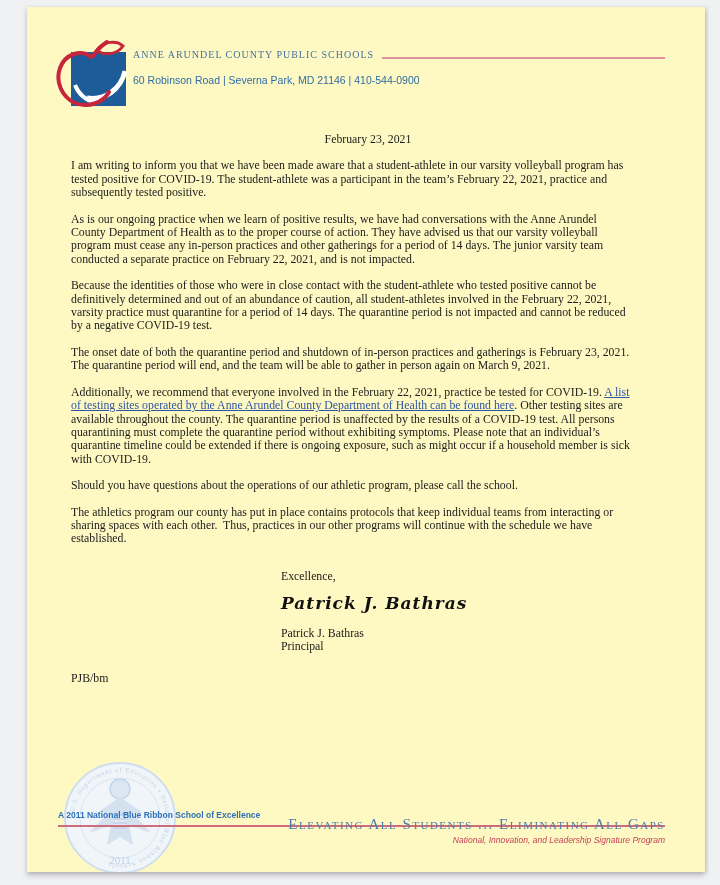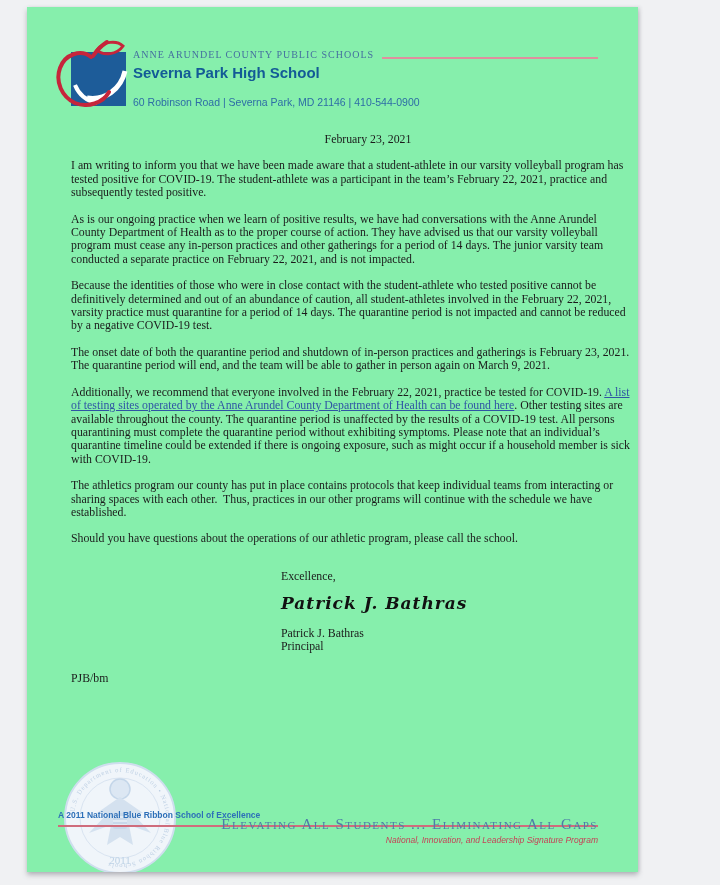--- a/index.html
+++ b/index.html
@@ -7,22 +7,22 @@
   body {
     width: 720px; height: 885px;
     background: #f0f1f3;
     overflow: hidden;
     position: relative;
     font-family: "Liberation Serif", serif;
   }
   .page {
     position: absolute;
     left: 27px; top: 7px;
-    width: 611px; height: 865px;
-    background: #86efac;
+    width: 678px; height: 865px;
+    background: #fef9c3;
     box-shadow: 0 3px 5px rgba(110,110,120,0.45), 2px 0 3px rgba(140,140,150,0.18);
     overflow: hidden;
   }
 
   
   .letterhead {
     position: absolute;
     left: 28px; top: 30px; right: 40px;
     display: flex;
     align-items: flex-start;
@@ -152,42 +152,41 @@
         <path d="M38,19 C42,13 46,9 52,5" stroke="#c6253b" stroke-width="4" fill="none" stroke-linecap="round"></path>
 
         <path d="M42,13 C48,4 62,3 68,9 C62,18 48,19 42,13 Z" fill="none" stroke="#c6253b" stroke-width="3"></path>
       </svg>
     </div>
     <div class="head-text">
       <div class="district-row">
         <span class="district-name">ANNE ARUNDEL COUNTY PUBLIC SCHOOLS</span>
         <span class="head-rule"></span>
       </div>
-      <div class="school-name">Severna Park High School</div>
       <div class="school-address">60 Robinson Road | Severna Park, MD 21146 | 410-544-0900</div>
     </div>
   </header>
 
   <main class="letter-body">
     <p class="date-line">February 23, 2021</p>
 
 
     <p>I am writing to inform you that we have been made aware that a student-athlete in our varsity volleyball program has tested positive for COVID-19. The student-athlete was a participant in the team’s February 22, 2021, practice and subsequently tested positive.</p>
 
     <p>As is our ongoing practice when we learn of positive results, we have had conversations with the Anne Arundel County Department of Health as to the proper course of action. They have advised us that our varsity volleyball program must cease any in-person practices and other gatherings for a period of 14 days. The junior varsity team conducted a separate practice on February 22, 2021, and is not impacted.</p>
 
     <p>Because the identities of those who were in close contact with the student-athlete who tested positive cannot be definitively determined and out of an abundance of caution, all student-athletes involved in the February 22, 2021, varsity practice must quarantine for a period of 14 days. The quarantine period is not impacted and cannot be reduced by a negative COVID-19 test.</p>
 
     <p>The onset date of both the quarantine period and shutdown of in-person practices and gatherings is February 23, 2021. The quarantine period will end, and the team will be able to gather in person again on March 9, 2021.</p>
 
     <p><span>Additionally, we recommend that everyone involved in the February 22, 2021, practice be tested for COVID-19. </span><a class="doc-link">A list of testing sites operated by the Anne Arundel County Department of Health can be found here</a><span>. Other testing sites are available throughout the county. The quarantine period is unaffected by the results of a COVID-19 test. All persons quarantining must complete the quarantine period without exhibiting symptoms. Please note that an individual’s quarantine timeline could be extended if there is ongoing exposure, such as might occur if a household member is sick with COVID-19.</span></p>
 
+    <p>Should you have questions about the operations of our athletic program, please call the school.</p>
+
     <p>The athletics program our county has put in place contains protocols that keep individual teams from interacting or sharing spaces with each other.&nbsp; Thus, practices in our other programs will continue with the schedule we have established.</p>
-
-    <p>Should you have questions about the operations of our athletic program, please call the school.</p>
 
     <div class="sig-block">
       <div>Excellence,</div>
       <div class="sig-script">Patrick J. Bathras</div>
       <div class="sig-name">Patrick J. Bathras</div>
       <div class="sig-title">Principal</div>
     </div>
 
     <div class="initials">PJB/bm</div>
   </main>

